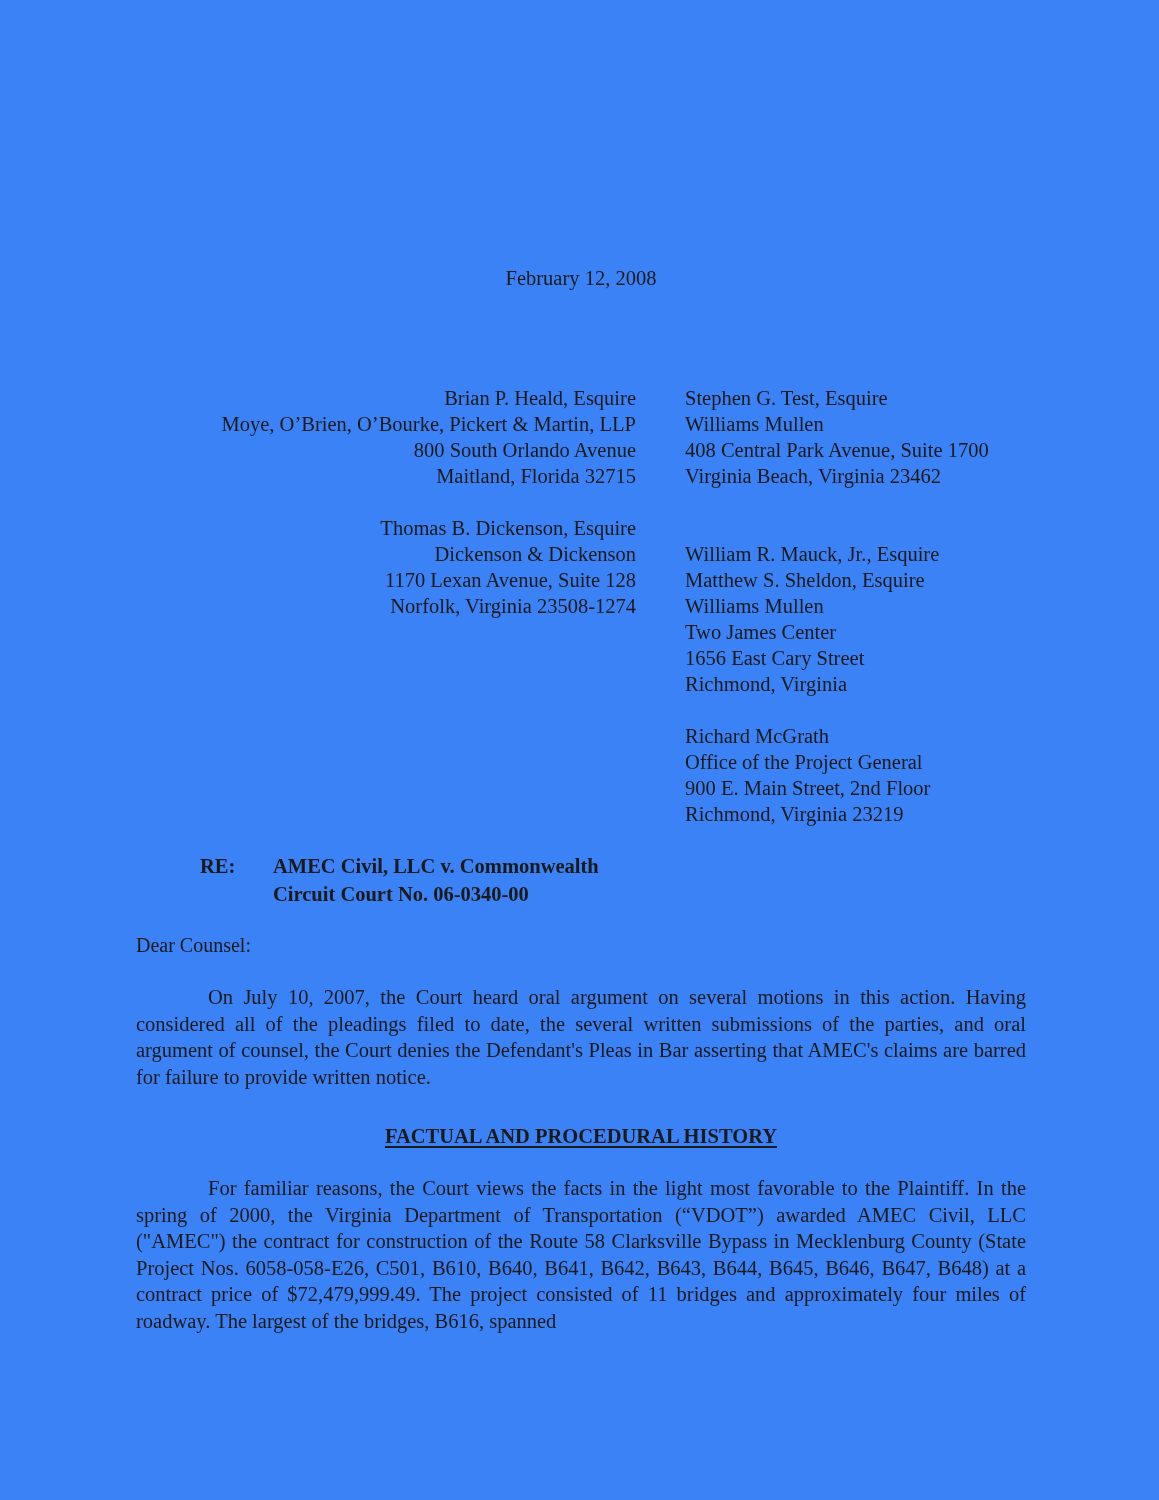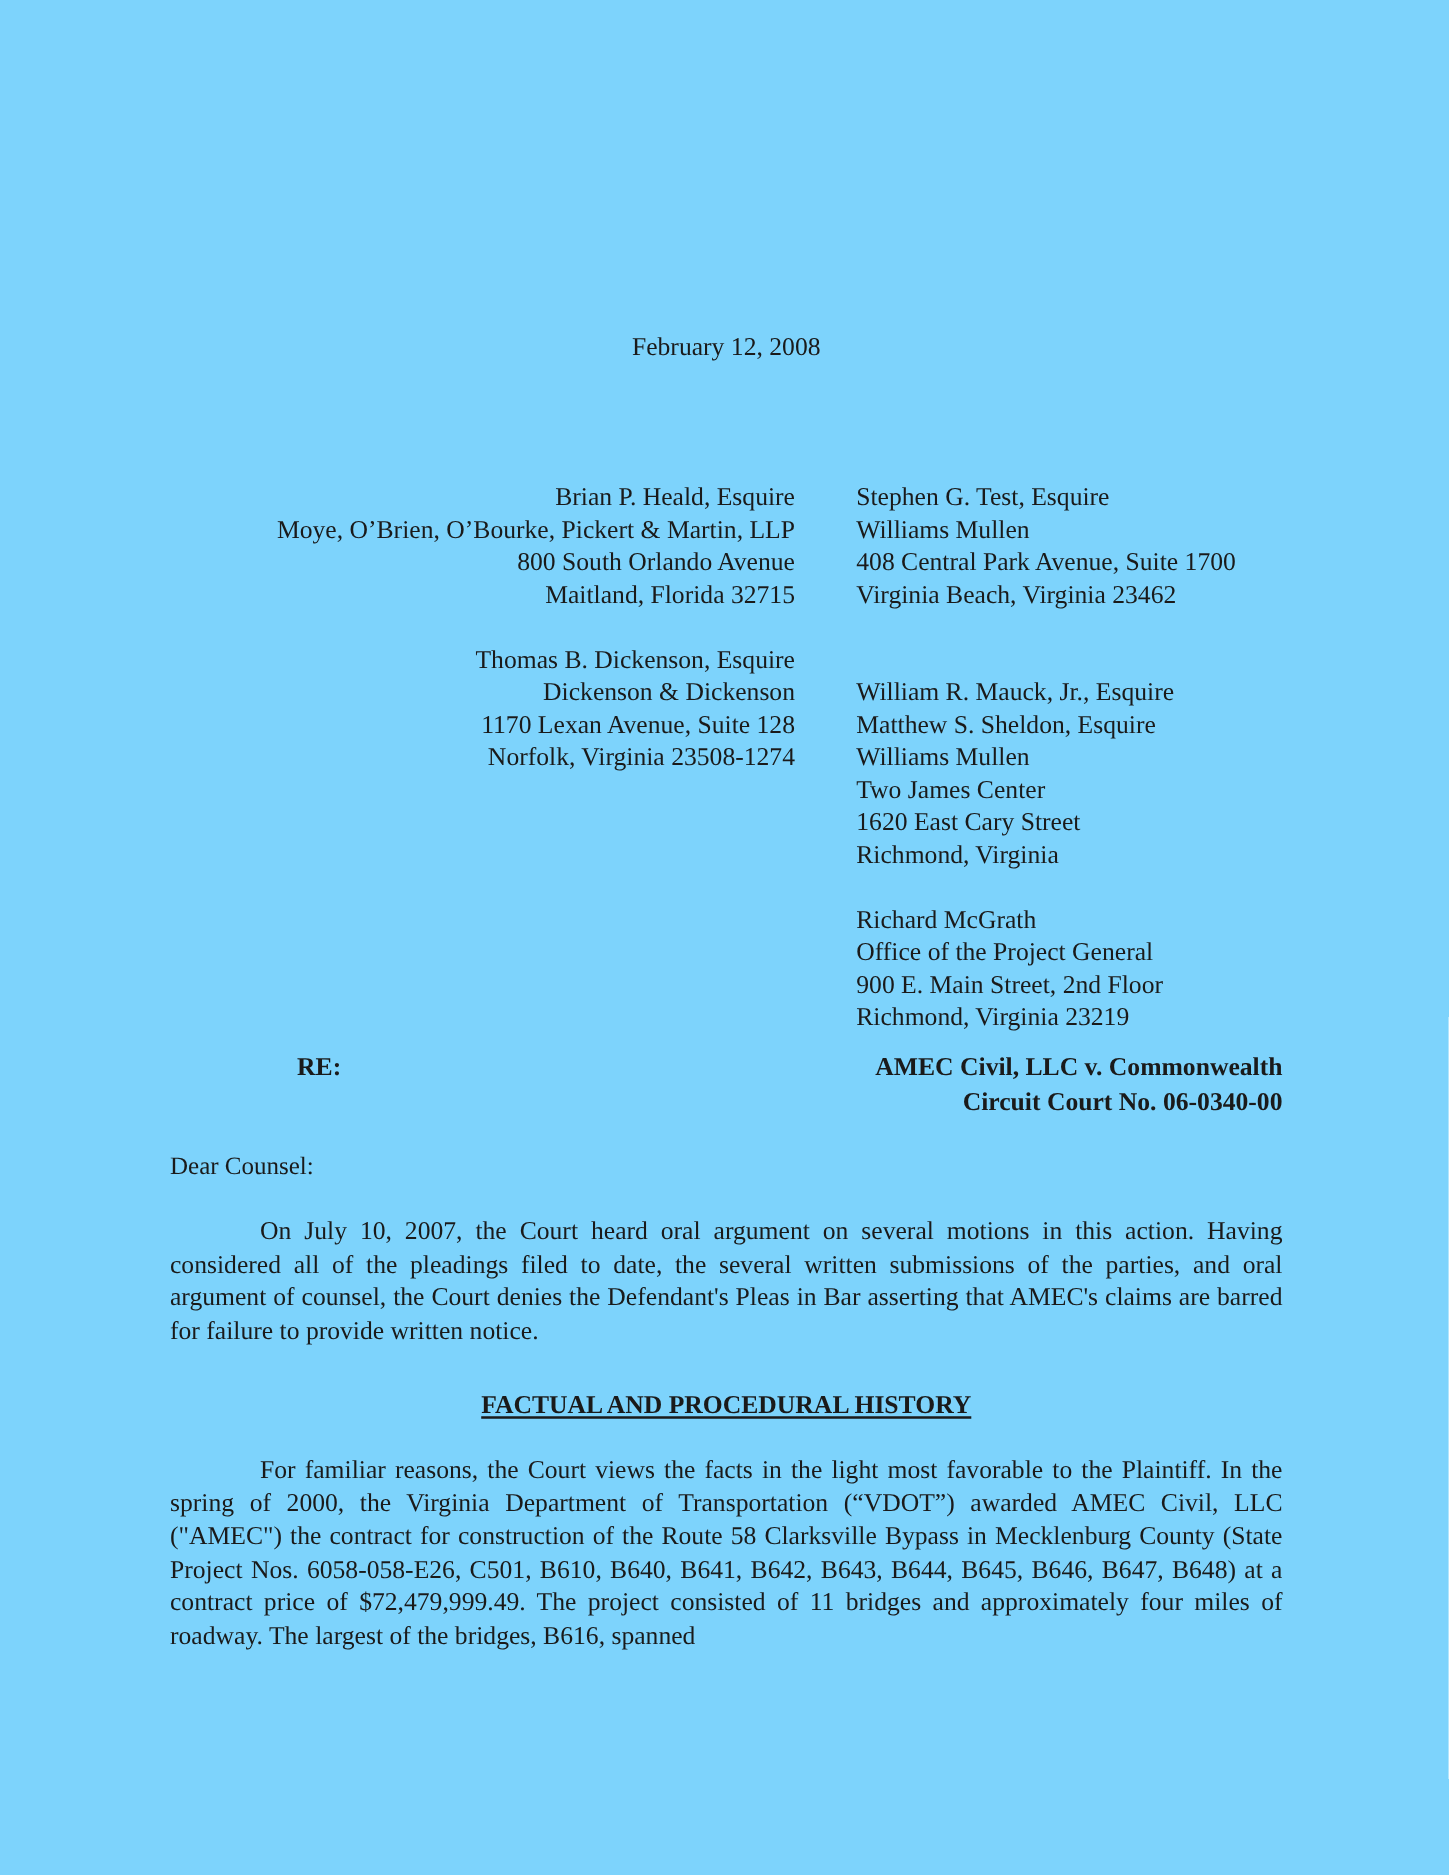--- a/index.html
+++ b/index.html
@@ -10,21 +10,21 @@
   }
   body {
     font-family: "Liberation Serif", "DejaVu Serif", serif;
     color: #1a1a1a;
   }
   .page {
     position: relative;
     width: 1159px;
     height: 1500px;
     margin: 0 auto;
-    background: #7dd3fc;
+    background: #3b82f6;
     overflow: hidden;
     box-sizing: border-box;
   }
   .content {
     position: absolute;
     left: 136px;
     top: 0;
     width: 890px;
     font-size: 20.5px;
     line-height: 26px;
@@ -55,23 +55,22 @@
   }
   .addr-block:last-child { margin-bottom: 0; }
   .addr-line {
     white-space: nowrap;
     font-size: 20.5px;
     line-height: 26px;
   }
 
   
   .re-area {
-    margin-top: 5px;
+    margin-top: 17px;
     padding-top: 0;
-    text-align: right;
   }
   .re-block {
     font-weight: bold;
     font-size: 20.5px;
     line-height: 28px;
     margin-left: 64px;
   }
   .re-row { display: flex; }
   .re-label { width: 73px; flex: 0 0 73px; }
   .re-text  { flex: 1 1 auto; }
@@ -131,21 +130,21 @@
           <div class="addr-line">Stephen G. Test, Esquire</div>
           <div class="addr-line">Williams Mullen</div>
           <div class="addr-line">408 Central Park Avenue, Suite 1700</div>
           <div class="addr-line">Virginia Beach, Virginia 23462</div>
         </div>
         <div class="addr-block" style="margin-top:52px;">
           <div class="addr-line">William R. Mauck, Jr., Esquire</div>
           <div class="addr-line">Matthew S. Sheldon, Esquire</div>
           <div class="addr-line">Williams Mullen</div>
           <div class="addr-line">Two James Center</div>
-          <div class="addr-line">1620 East Cary Street</div>
+          <div class="addr-line">1656 East Cary Street</div>
           <div class="addr-line">Richmond, Virginia</div>
         </div>
         <div class="addr-block">
           <div class="addr-line">Richard McGrath</div>
           <div class="addr-line">Office of the Project General</div>
           <div class="addr-line">900 E. Main Street, 2nd Floor</div>
           <div class="addr-line">Richmond, Virginia 23219</div>
         </div>
       </div>
 

